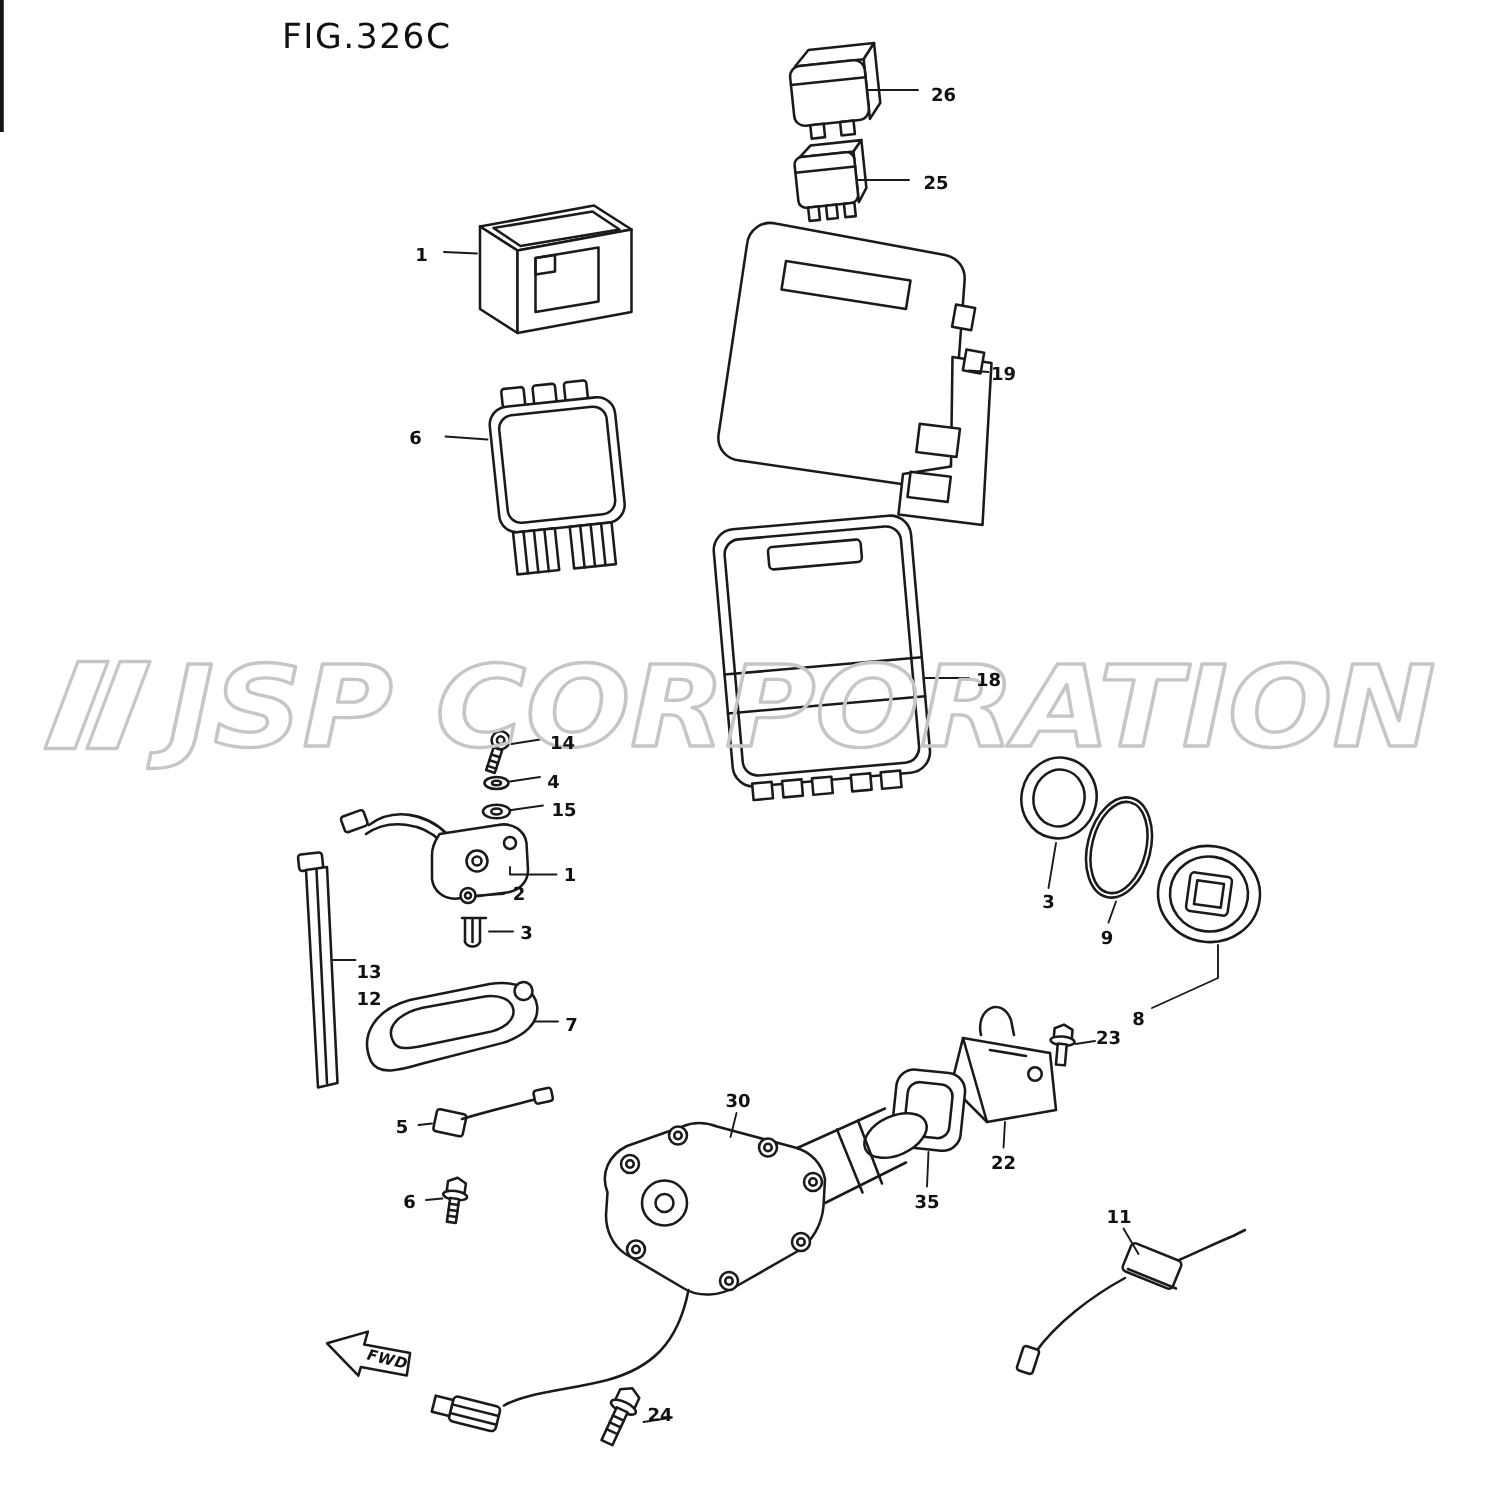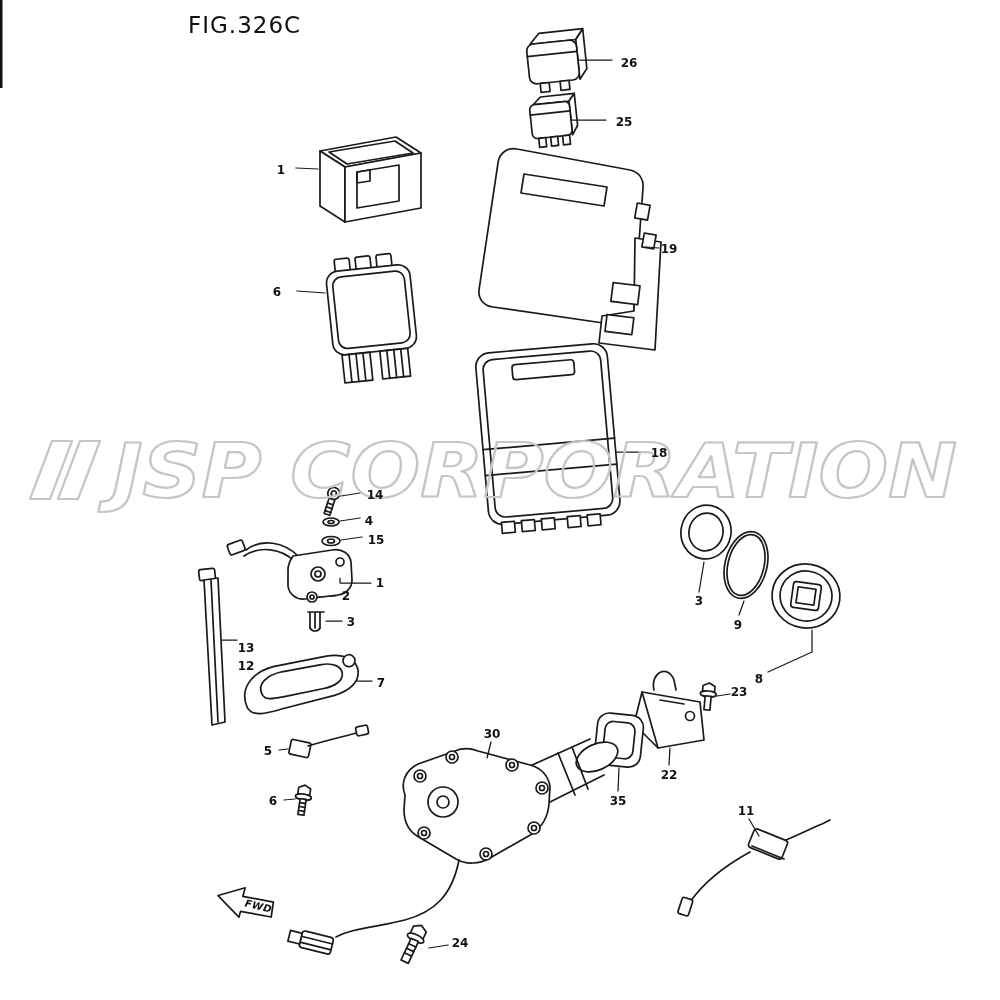--- a/index.html
+++ b/index.html
@@ -302,17 +302,17 @@
   <span class="plabel" style="left:375px;top:495px">14</span>
   <span class="plabel" style="left:376px;top:540px">15</span>
   <span class="plabel" style="left:277px;top:292px">6</span>
   <span class="plabel" style="left:281px;top:170px">1</span>
   <span class="plabel" style="left:659px;top:453px">18</span>
   <span class="plabel" style="left:669px;top:249px">19</span>
   <span class="plabel" style="left:492px;top:734px">30</span>
   <span class="plabel" style="left:618px;top:801px">35</span>
   <span class="plabel" style="left:669px;top:775px">22</span>
   <span class="plabel" style="left:739px;top:692px">23</span>
-  <span class="plabel" style="left:460px;top:943px">24</span>
+  <span class="plabel" style="left:440px;top:943px">24</span>
   <span class="plabel" style="left:624px;top:122px">25</span>
   <span class="plabel" style="left:629px;top:63px">26</span>
 
 </div>
 
 </body></html>

